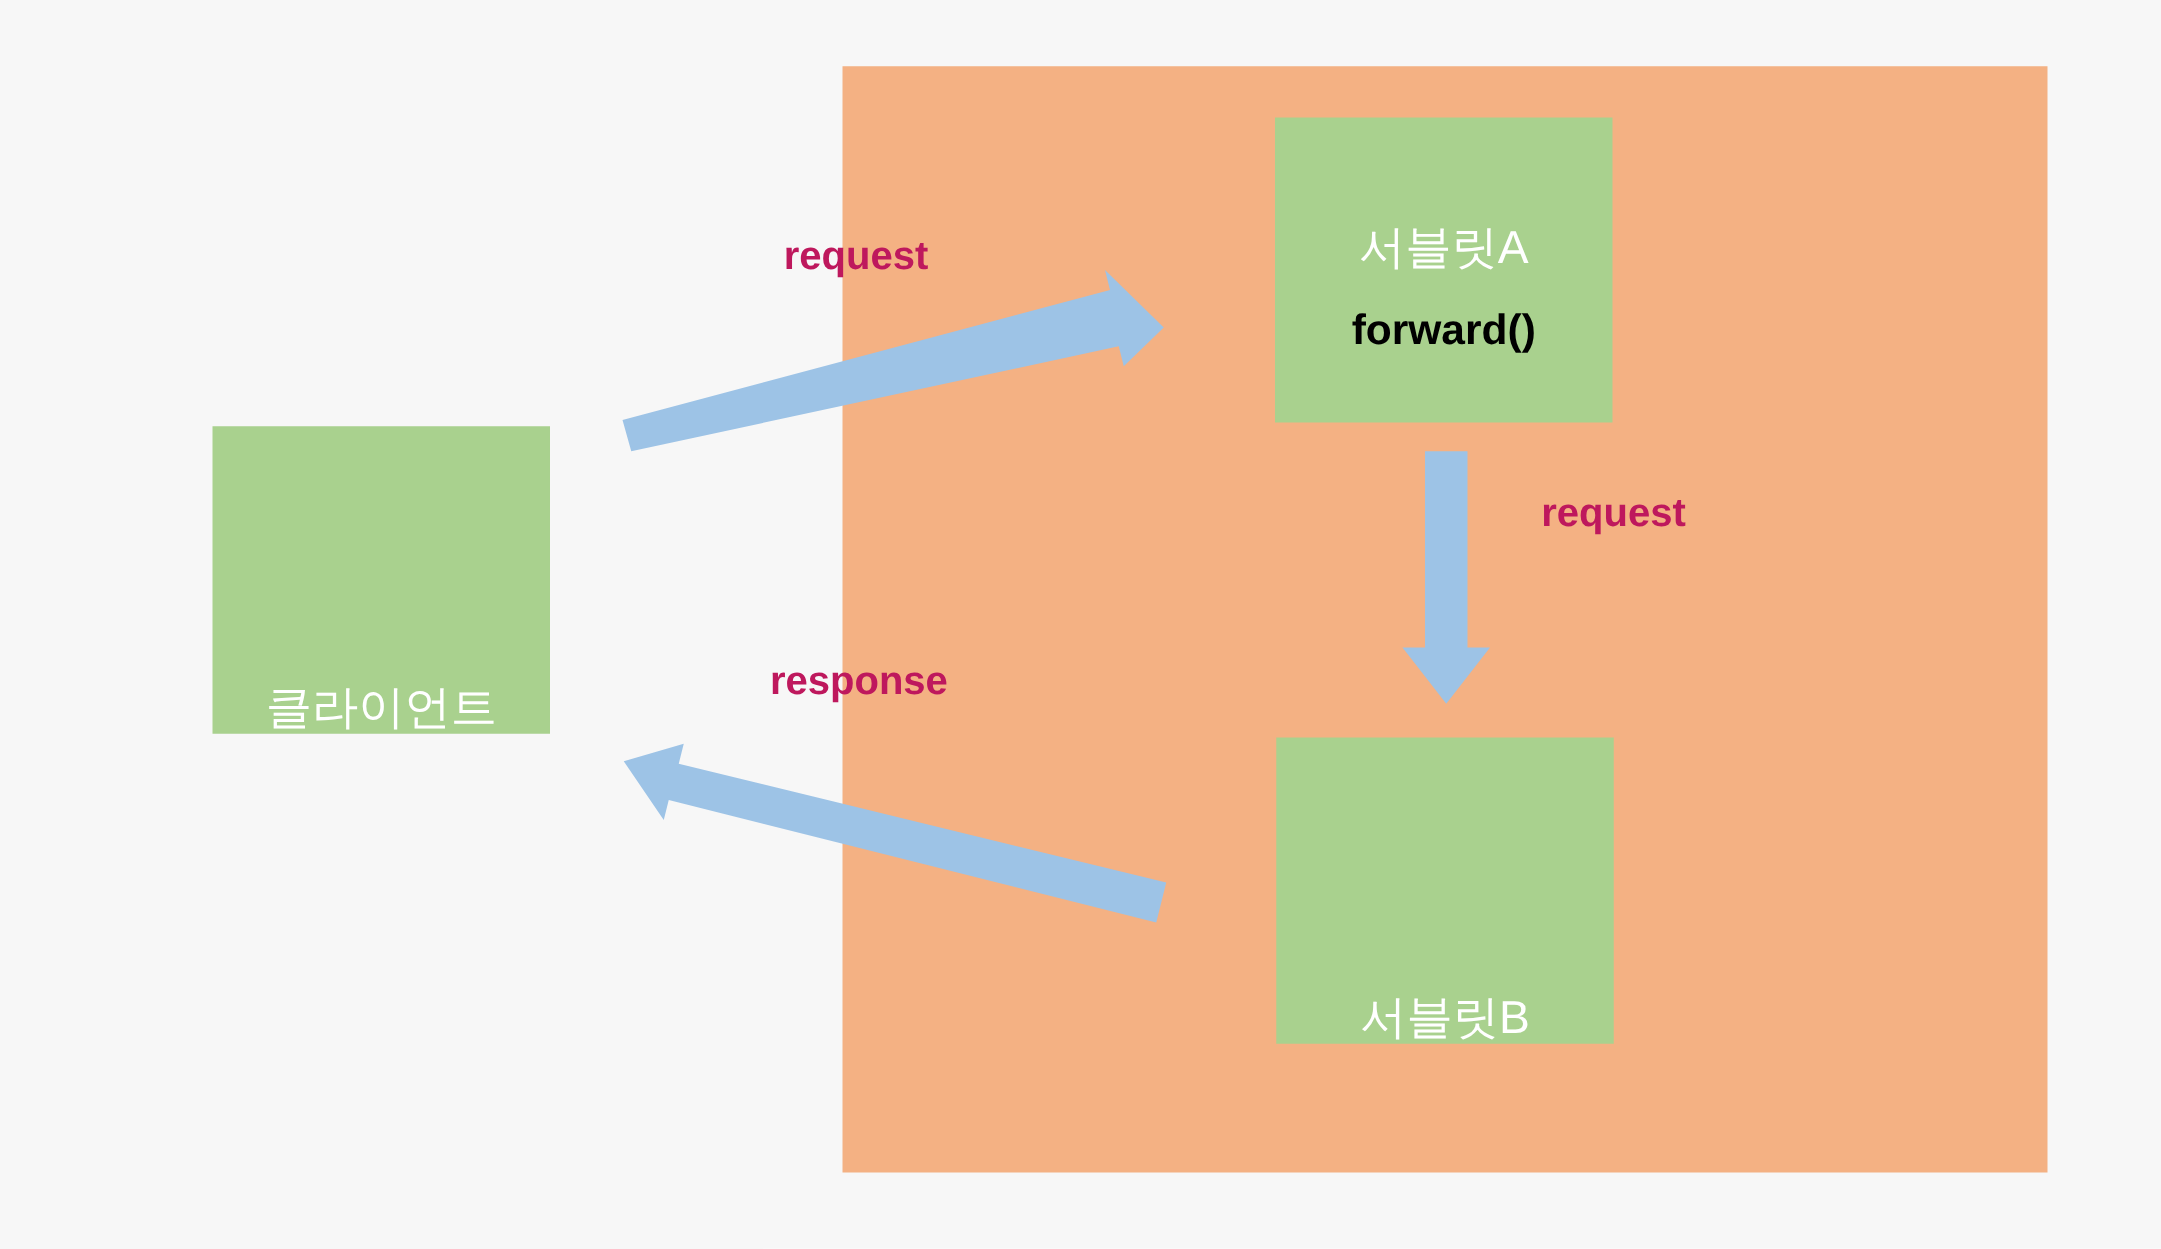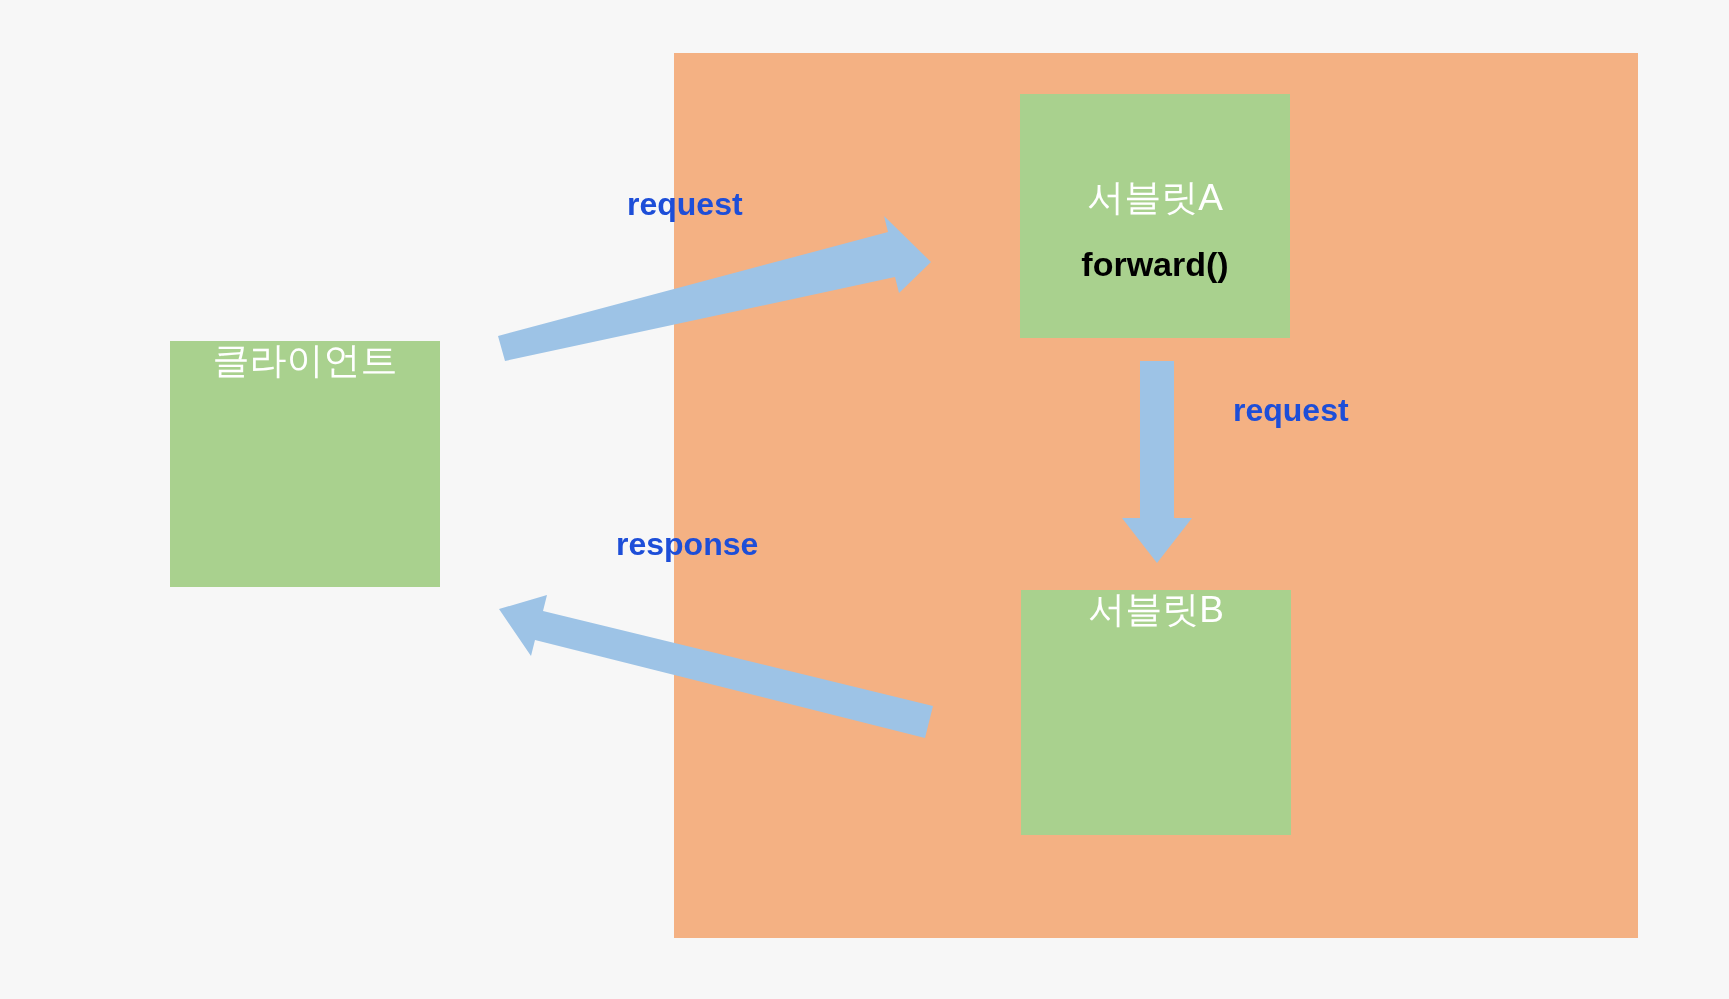--- a/index.html
+++ b/index.html
@@ -24,21 +24,21 @@
     width: 964px;
     height: 885px;
     background: #f4b183;
   }
   .box {
     position: absolute;
     background: #a9d18e;
     display: flex;
     flex-direction: column;
     align-items: center;
-    justify-content: flex-start;
+    justify-content: flex-end;
     box-sizing: border-box;
   }
   #client-box {
     left: 170px;
     top: 341px;
     width: 270px;
     height: 246px;
   }
   #servlet-a-box {
     left: 1020px;
@@ -74,21 +74,21 @@
     left: 0;
     top: 0;
     width: 1729px;
     height: 999px;
     pointer-events: none;
   }
   .edge-label {
     position: absolute;
     font-size: 32px;
     font-weight: bold;
-    color: #1d4ed8;
+    color: #be185d;
     white-space: nowrap;
   }
   #label-request-in  { left: 627px;  top: 186px; }
   #label-request-fwd { left: 1233px; top: 392px; }
   #label-response    { left: 616px;  top: 526px; text-align: right; }
 </style>
 </head>
 <body>
 
 <div id="canvas">

